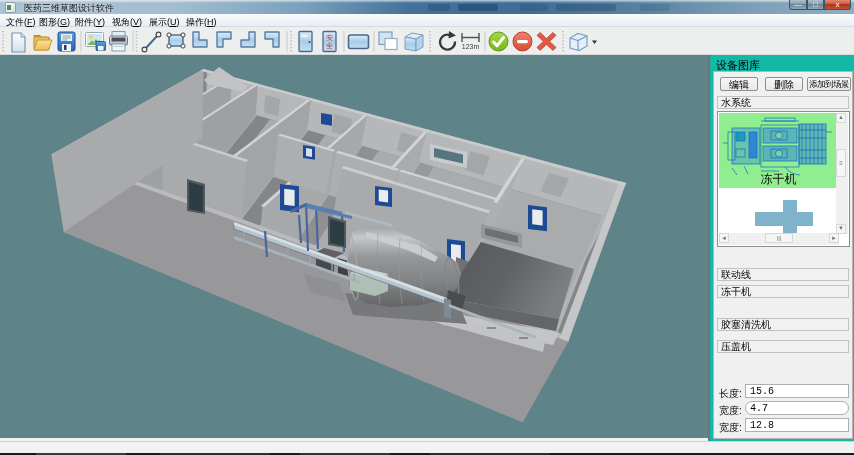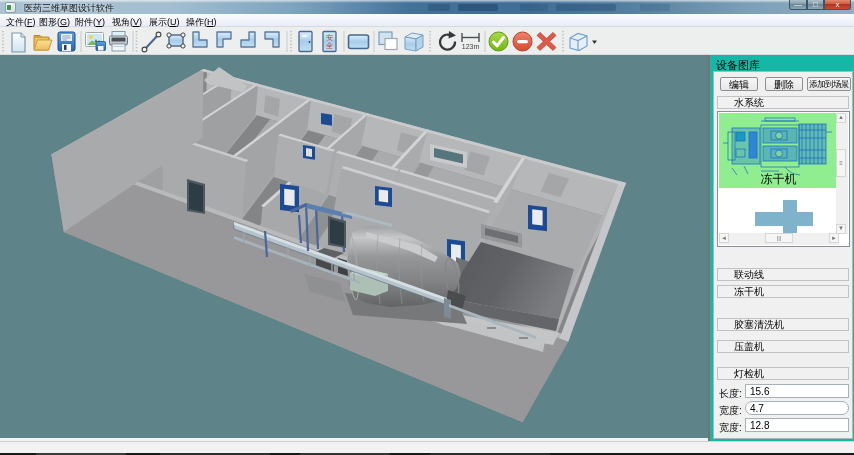--- a/index.html
+++ b/index.html
@@ -17,32 +17,32 @@
 .menubar{position:absolute;left:0;top:14px;width:854px;height:13px;background:linear-gradient(#fafbfe,#e9edf6);border-bottom:1px solid #d5d9e0}
 .menubar span{position:absolute;top:2px;font-size:9px;color:#000}
 .toolbar{position:absolute;left:0;top:27px;width:854px;height:28px;background:#edefee;border-bottom:1px solid #d8dad9}
 .viewport{position:absolute;left:0;top:55px;width:708px;height:383px;background:#5e8489;overflow:hidden}
 .panel{position:absolute;left:708px;top:55px;width:176px;height:386px;background:#14b8a6;border-left:2px solid #737373}
 .ptitle{position:absolute;left:6px;top:3px;font-size:11px;color:#000}
 .pfloat{position:absolute;right:20px;top:3px;width:9px;height:9px;border:1px solid #555;font-size:7px;line-height:8px;text-align:center;color:#333}
 .pclose{position:absolute;right:5px;top:2px;font-size:11px;color:#222}
 .pbox{position:absolute;left:3px;top:16px;width:140px;height:368px;border:1px solid #b4b4b4;background:#f0f0f0}
 .pbtn{position:absolute;top:5px;height:14px;border:1px solid #8e8e8e;border-radius:2px;background:linear-gradient(#f6f6f6,#e8e8e8);font-size:10px;text-align:center;line-height:13px;color:#000;white-space:nowrap}
-.phdr{position:absolute;left:3px;width:132px;height:13px;border:1px solid #c2c2c2;background:#f1f1f1;font-size:10px;line-height:12px;padding-left:16px;color:#000}
+.phdr{position:absolute;left:3px;width:132px;height:13px;border:1px solid #c2c2c2;background:#f1f1f1;font-size:10px;line-height:12px;padding-left:3px;color:#000}
 .listbox{position:absolute;left:3px;top:39px;width:133px;height:136px;border:1px solid #8a8f96;background:#fff}
 .green{position:absolute;left:1px;top:1px;width:119px;height:75px;background:#90ee90}
 .gcap{position:absolute;left:0;bottom:0px;width:100%;text-align:center;font-size:12px;color:#0a0a0a}
 .plus{position:absolute;left:1px;top:76px;width:119px;height:44px;background:#fff}
 .plus::before{content:"";position:absolute;left:36px;top:24px;width:58px;height:14px;background:#7fb2cb}
 .plus::after{content:"";position:absolute;left:64px;top:12px;width:14px;height:40px;background:#7fb2cb}
 .vsb{position:absolute;right:1px;top:1px;width:12px;height:121px;background:#f0f0f0}
 .hsb{position:absolute;left:1px;bottom:1px;width:120px;height:12px;background:#f0f0f0}
 .sbtn{position:absolute;background:#f5f5f5;border:1px solid #d6d6d6;font-size:6px;color:#777;text-align:center}
 .fld{position:absolute;left:5px;font-size:10px;color:#000}
-.inp{position:absolute;left:31px;width:104px;height:14px;border:1px solid #a8b0b8;background:#fff;font-size:10px;padding:1px 0 0 4px;color:#000;font-family:Liberation Sans, sans-serif}
+.inp{position:absolute;left:31px;width:104px;height:14px;border:1px solid #a8b0b8;background:#fff;font-size:10px;padding:1px 0 0 4px;color:#000;font-family:Liberation Mono, monospace}
 .statusbar{position:absolute;left:0;top:441px;width:854px;height:12px;background:#f1f2f1;border-top:1px solid #d0d0d0}
 .taskbar{position:absolute;left:0;top:453px;width:854px;height:2px;background:#191919}
 </style></head><body>
 <div class="titlebar">
  <div class="blob" style="left:428px;width:22px"></div>
  <div class="blob" style="left:458px;width:40px;background:#1f4669"></div>
  <div class="blob" style="left:520px;width:28px;opacity:.4"></div>
  <div class="blob" style="left:556px;width:60px;opacity:.5;background:#2a5277"></div>
  <div class="blob" style="left:640px;width:30px;opacity:.25"></div>
 </div>
@@ -349,21 +349,20 @@
     <div class="hsb">
       <div class="sbtn" style="left:0;top:0;width:10px;height:10px;line-height:9px">◄</div>
       <div class="sbtn" style="left:46px;top:0;width:28px;height:10px;line-height:9px">|||</div>
       <div class="sbtn" style="right:0;top:0;width:10px;height:10px;line-height:9px">►</div>
     </div>
   </div>
   <div class="phdr" style="top:196px">联动线</div>
   <div class="phdr" style="top:213px">冻干机</div>
   <div class="phdr" style="top:246px">胶塞清洗机</div>
   <div class="phdr" style="top:268px">压盖机</div>
-  <div class="phdr" style="top:295px">灯检机</div>
   <div class="fld" style="top:315px">长度:</div>
       <input class="inp" style="top: 312px;" value="15.6">
   <div class="fld" style="top:332px">宽度:</div>
       <input class="inp" style="top: 329px; border-radius: 7px;" value="4.7">
   <div class="fld" style="top:349px">宽度:</div>
       <input class="inp" style="top: 346px;" value="12.8">
  </div>
 </div>
 <div style="position:absolute;left:0;top:438px;width:708px;height:3px;background:#f1f2f1"></div>
 <div class="statusbar"></div>

